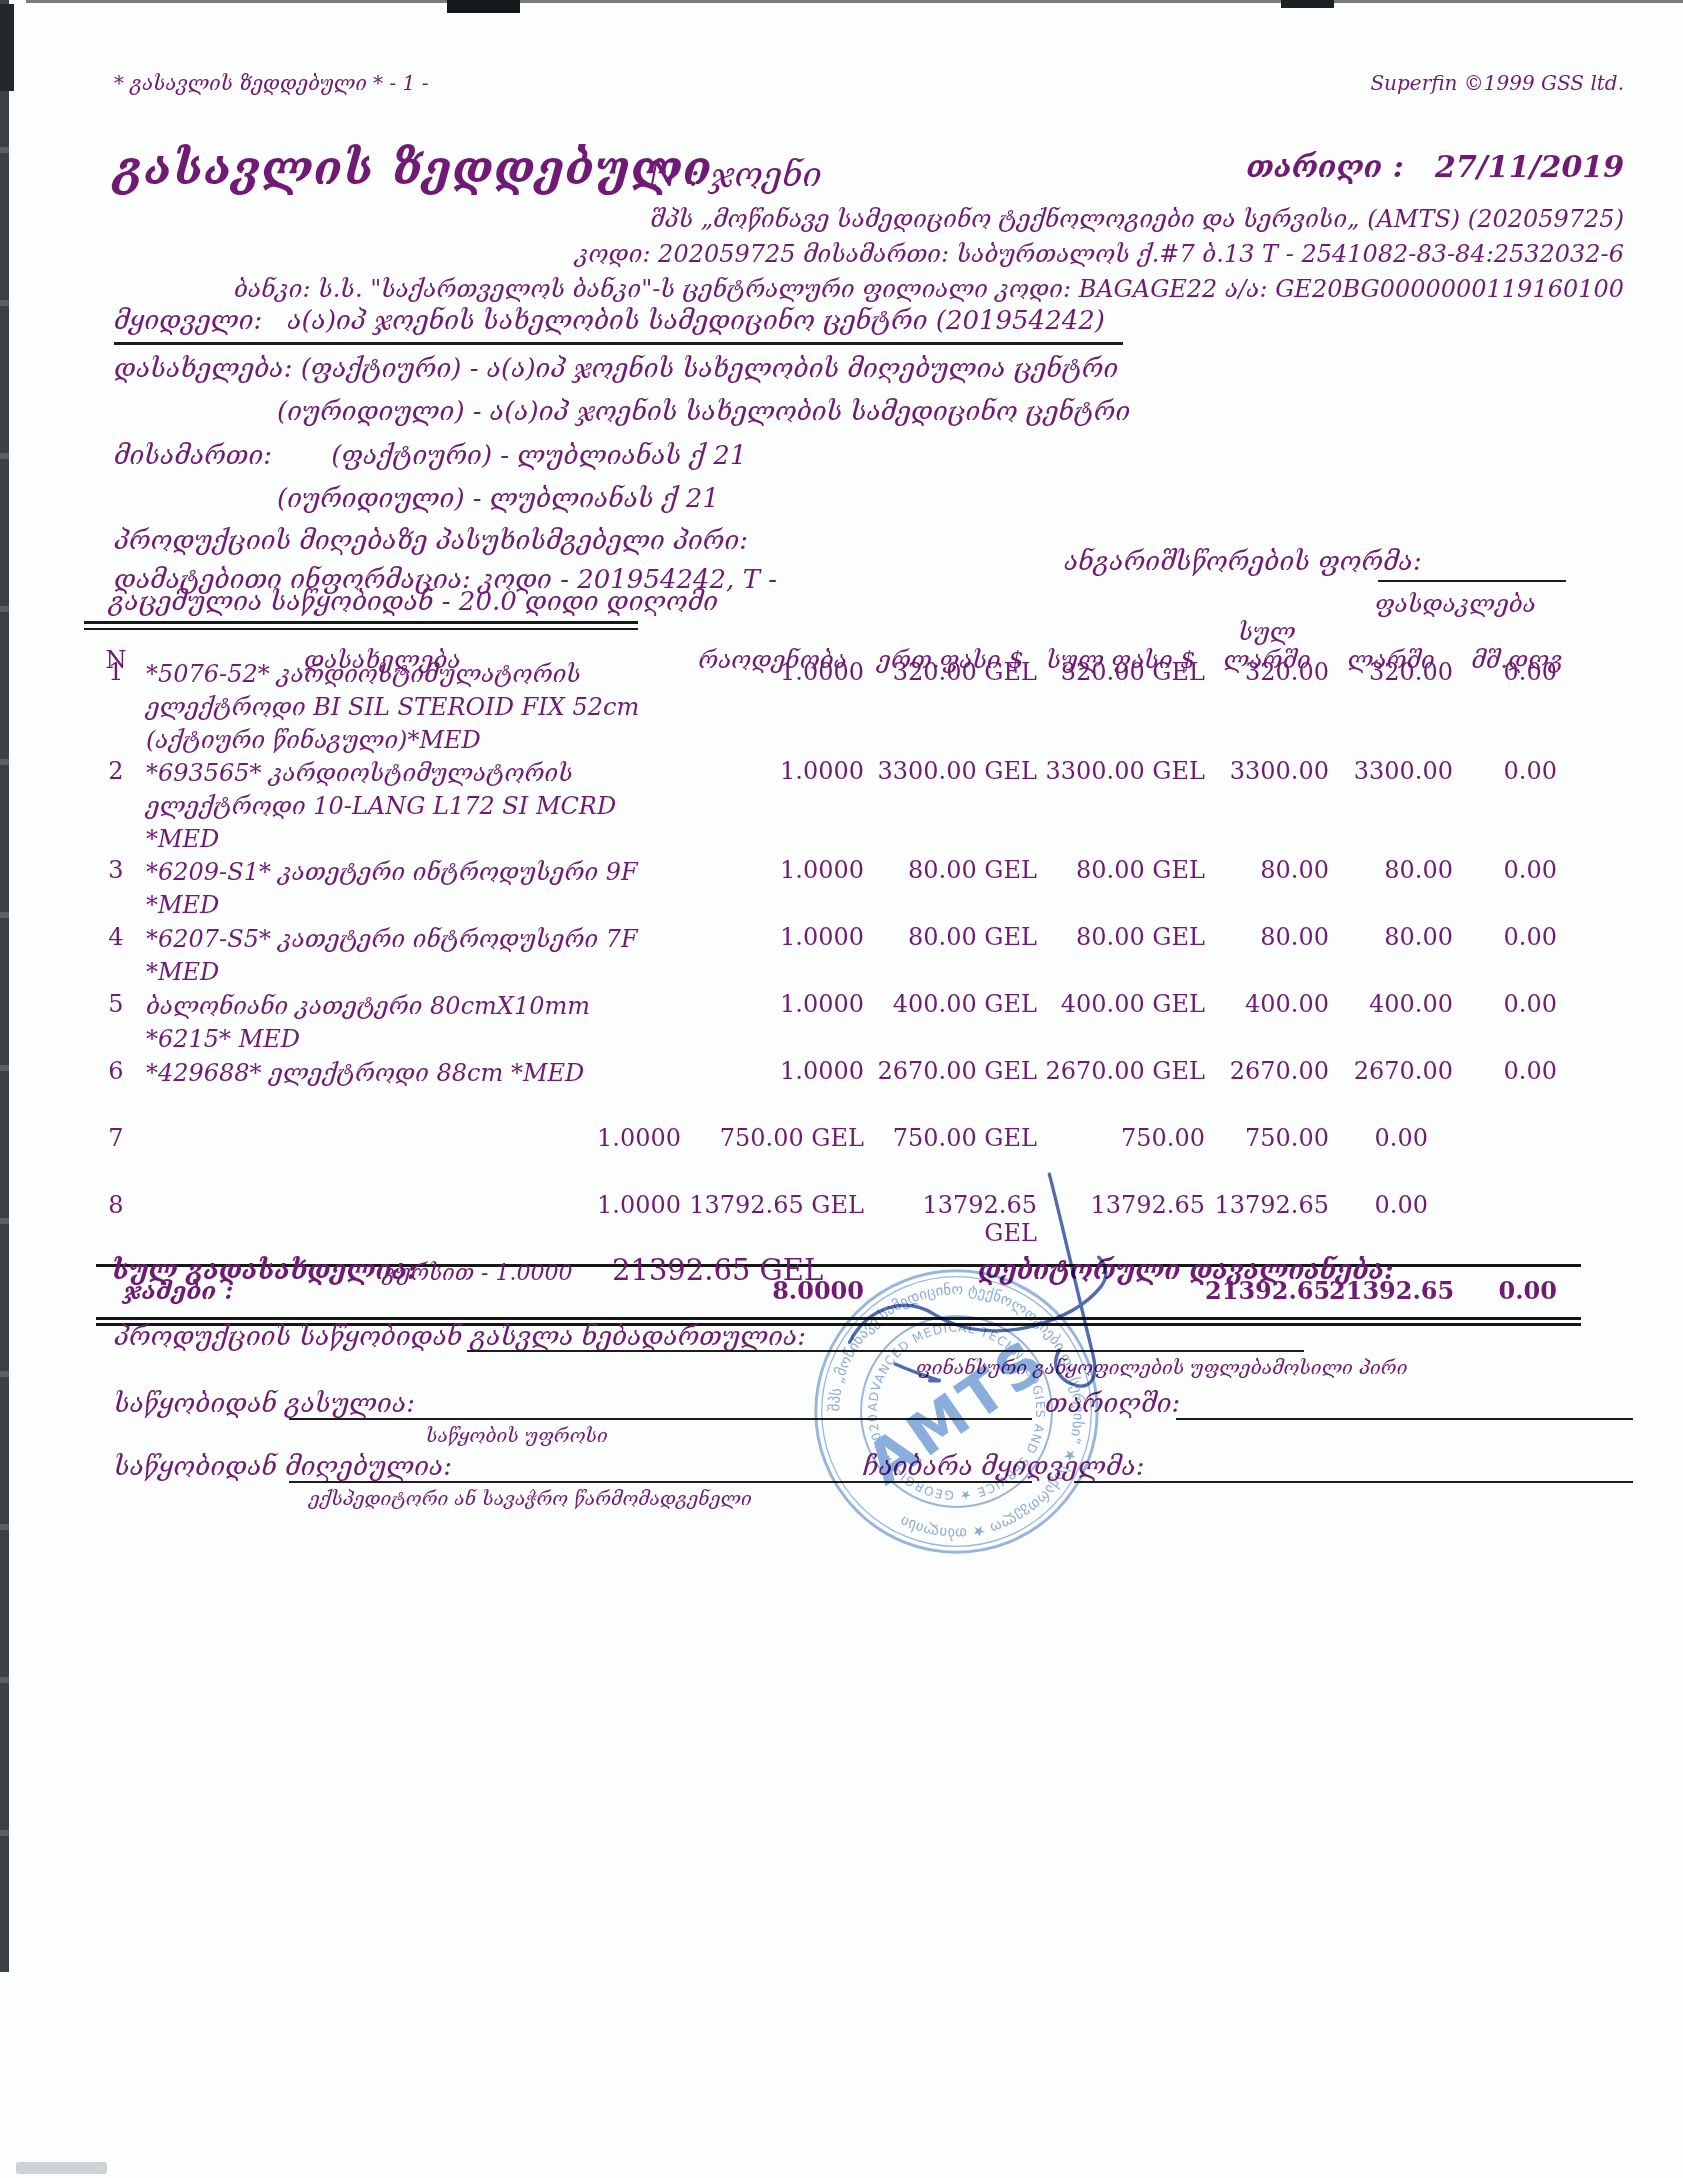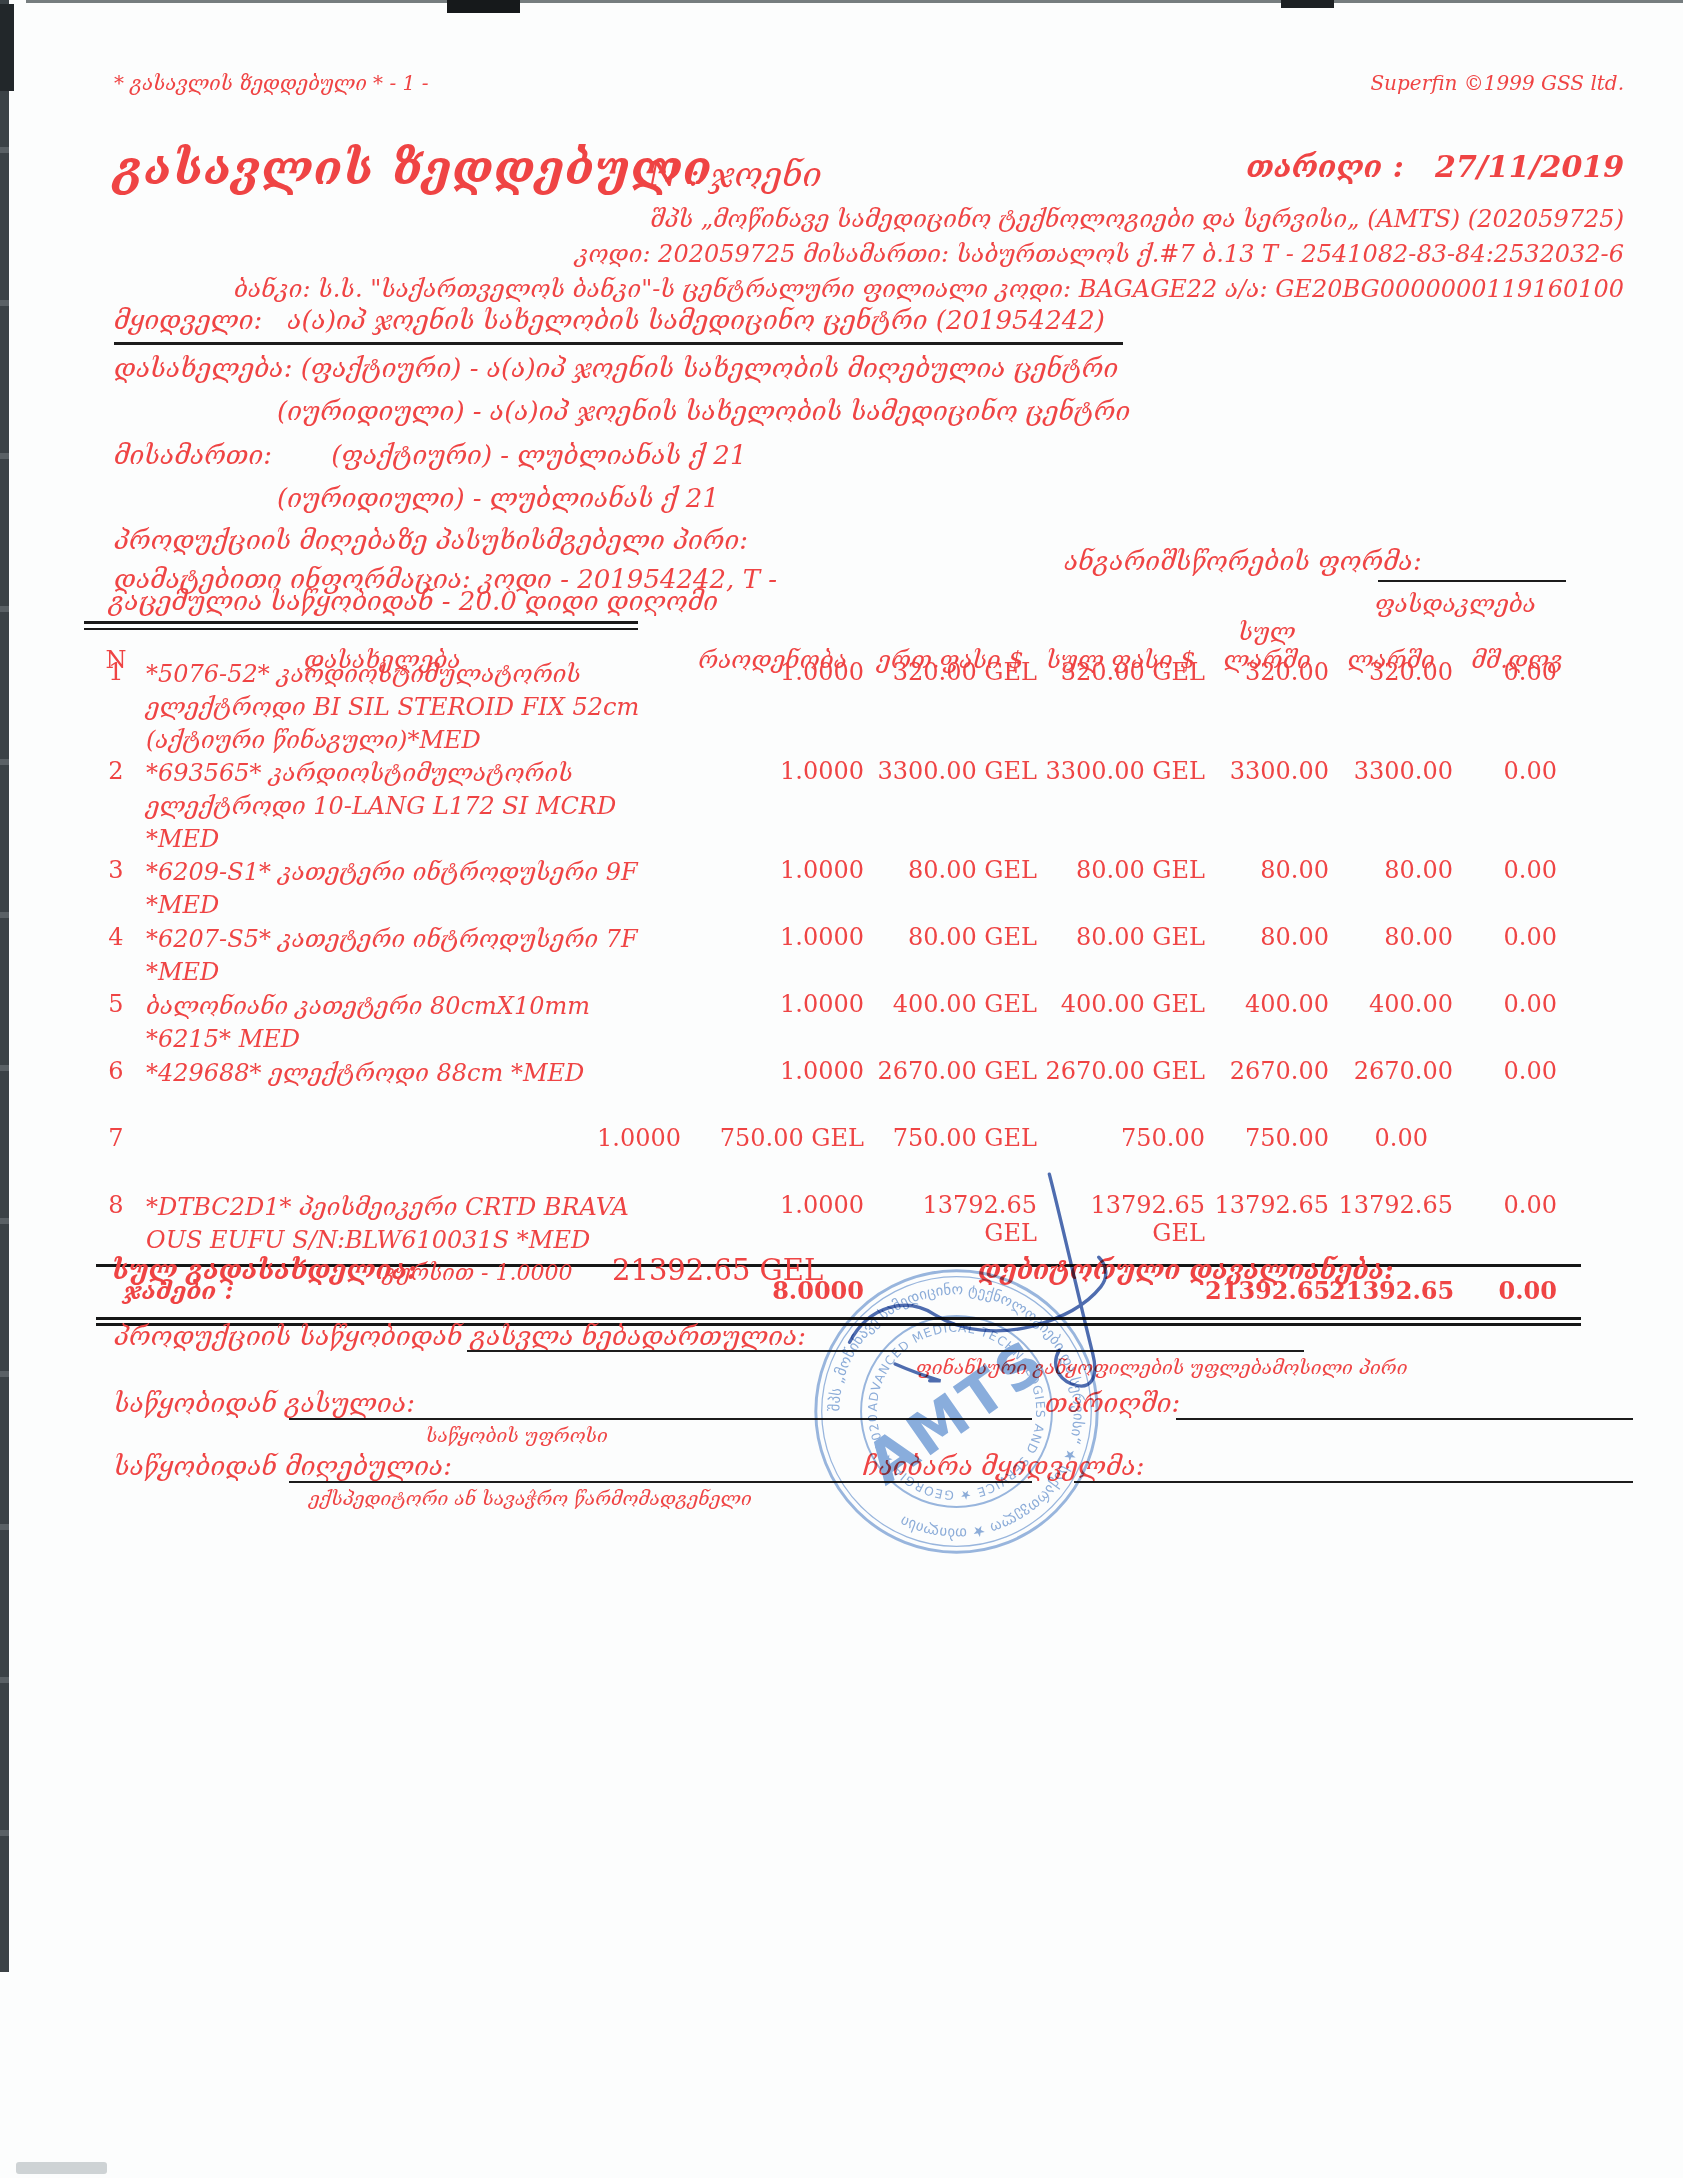--- a/index.html
+++ b/index.html
@@ -1,17 +1,17 @@
 <!DOCTYPE html>
 <html><head>
 <meta charset="utf-8">
 <style>
   html,body{margin:0;padding:0;background:#e8e8e8;}
   .page{position:relative;width:1683px;height:2178px;background:#fcfdfd;overflow:hidden;
-        font-family:"DejaVu Serif","DejaVu Sans",serif;color:#ef4444;font-style:italic;}
+        font-family:"DejaVu Serif","DejaVu Sans",serif;color:#701a75;font-style:italic;}
   .abs{position:absolute;}
   .up{font-style:normal;}
 
   
   .edge-left{left:0;top:0;width:9px;height:1972px;
     background:repeating-linear-gradient(180deg,#3b4246 0px,#3b4246 147px,#5a6165 147px,#5a6165 153px);}
   .edge-left-top{left:0;top:4px;width:14px;height:87px;background:#22272a;}
   .edge-top{left:26px;top:0;width:1657px;height:3px;background:#4a5154;opacity:.75;}
   .edge-top-seg1{left:447px;top:0;width:73px;height:13px;background:#16191b;}
   .edge-top-seg2{left:1281px;top:0;width:53px;height:8px;background:#1d2124;}
@@ -206,21 +206,20 @@
       <div class="c-n">7</div>
       <div class="c-num">1.0000</div>
       <div class="c-num">750.00 GEL</div>
       <div class="c-num">750.00 GEL</div>
       <div class="c-num">750.00</div>
       <div class="c-num">750.00</div>
       <div class="c-num c-vat">0.00</div>
     </div>
     <div class="grid trow">
       <div class="c-n">8</div>
-      <div class="c-name">*DTBC2D1* პეისმეიკერი  CRTD BRAVA OUS EUFU S/N:BLW610031S *MED</div>
       <div class="c-num">1.0000</div>
       <div class="c-num">13792.65 GEL</div>
       <div class="c-num">13792.65 GEL</div>
       <div class="c-num">13792.65</div>
       <div class="c-num">13792.65</div>
       <div class="c-num c-vat">0.00</div>
     </div>
 
     <div class="grid totals">
       <div class="t-label">ჯამები :</div>

